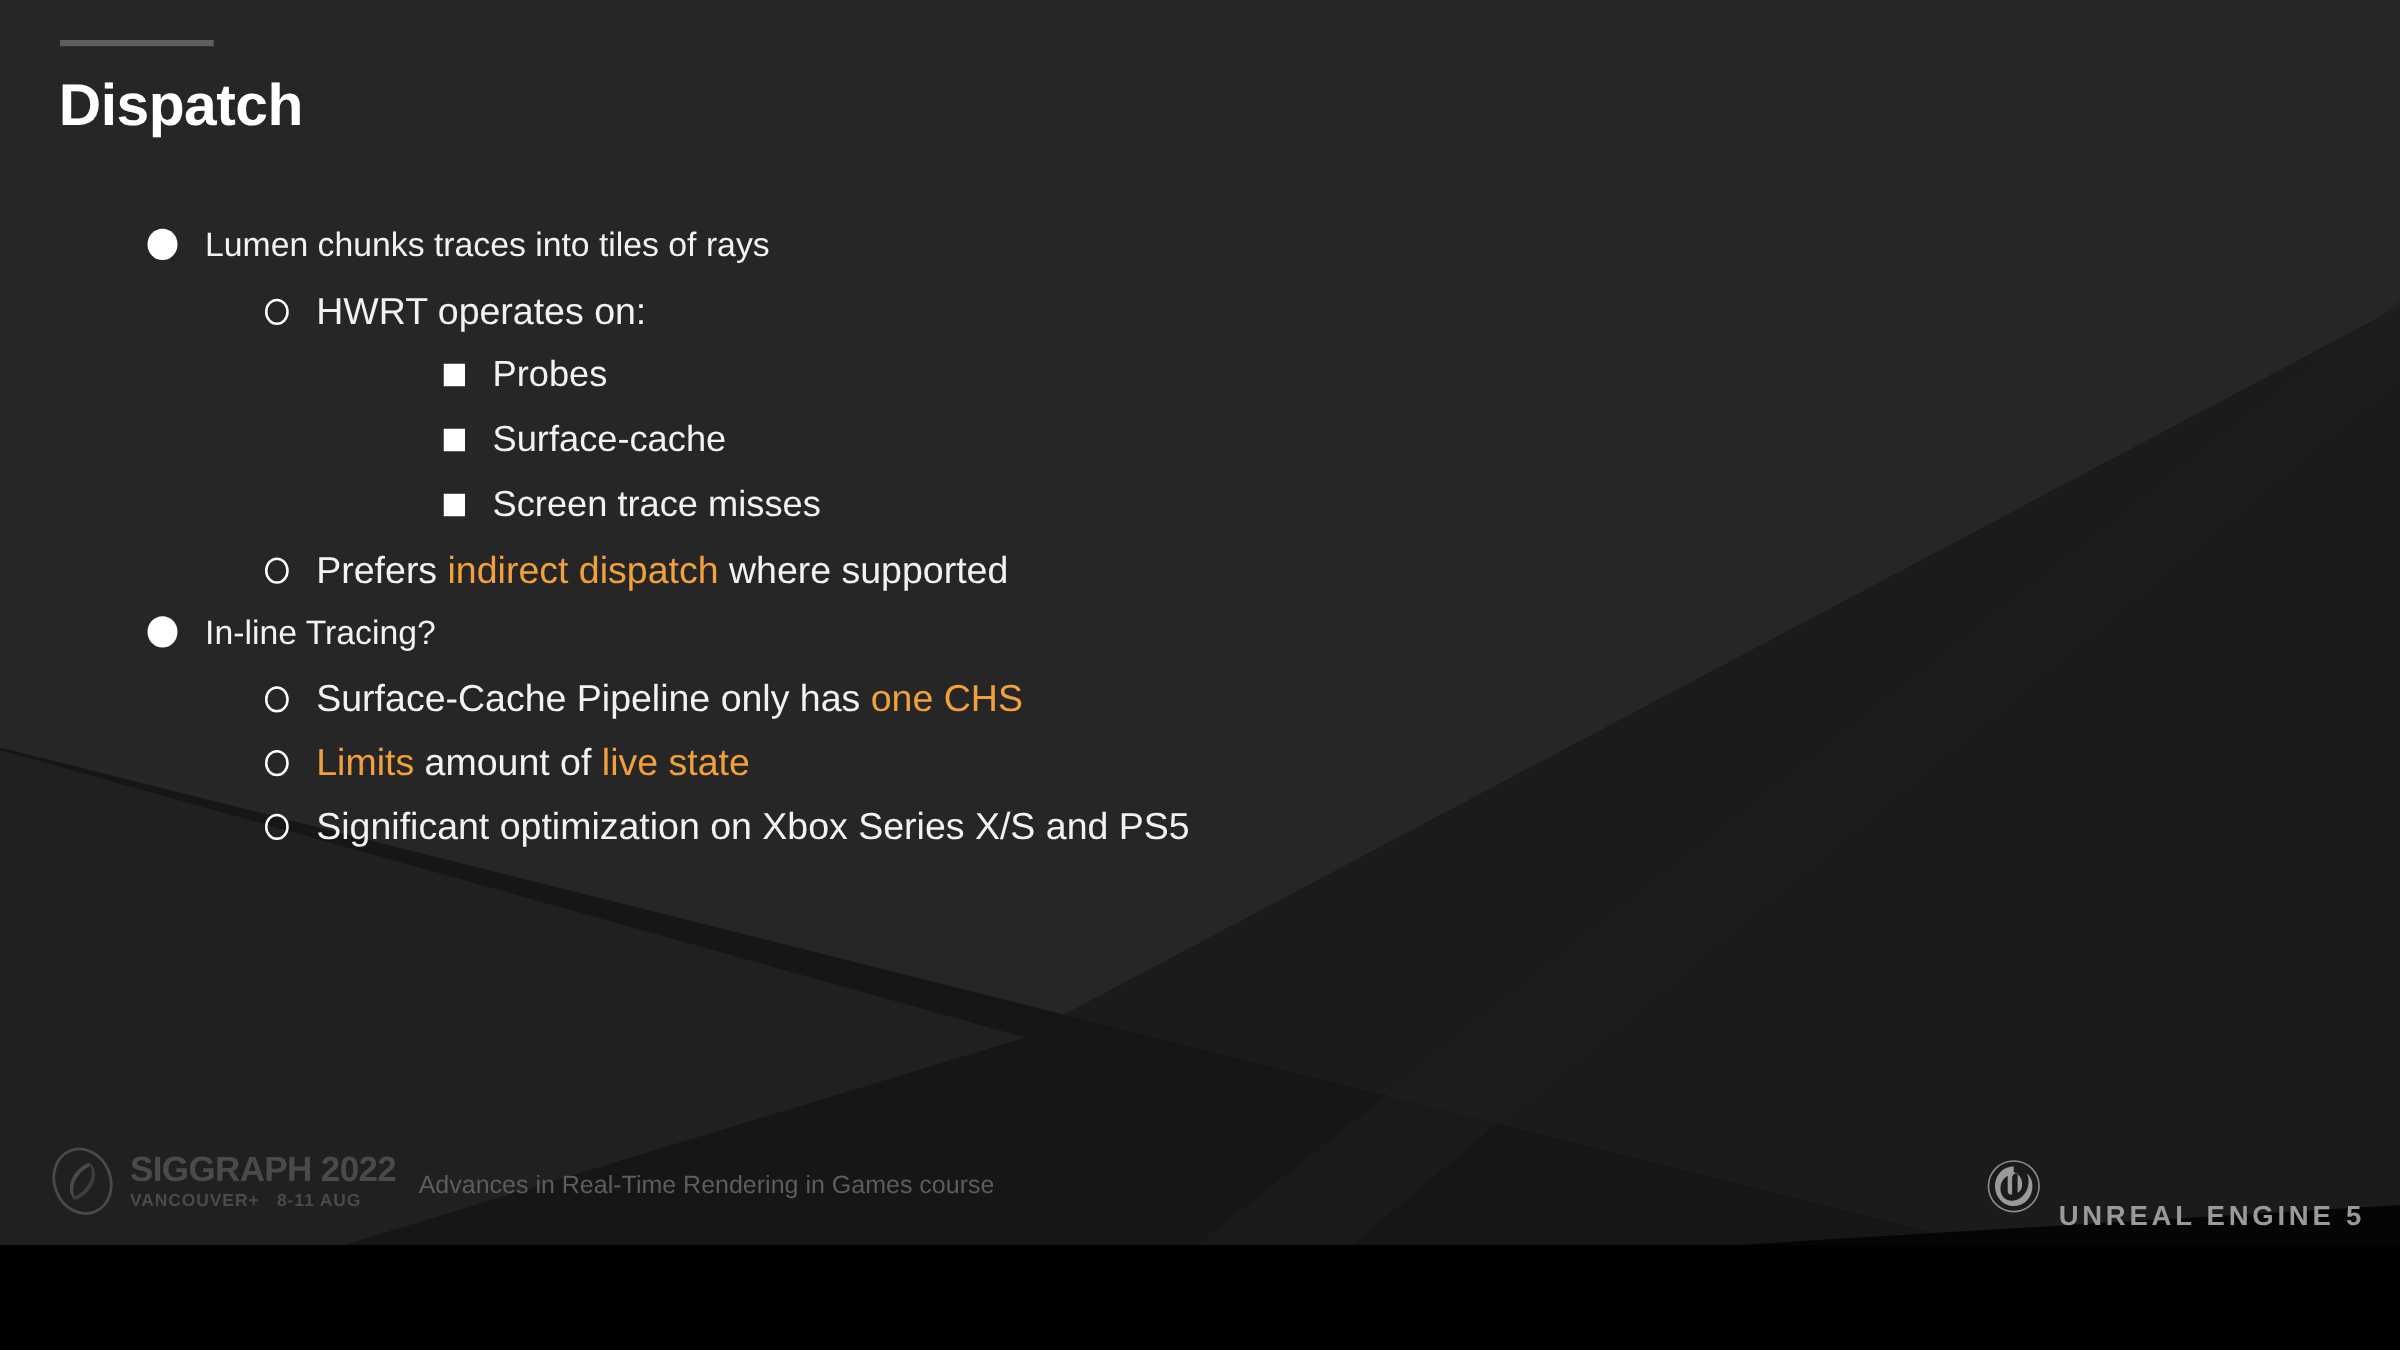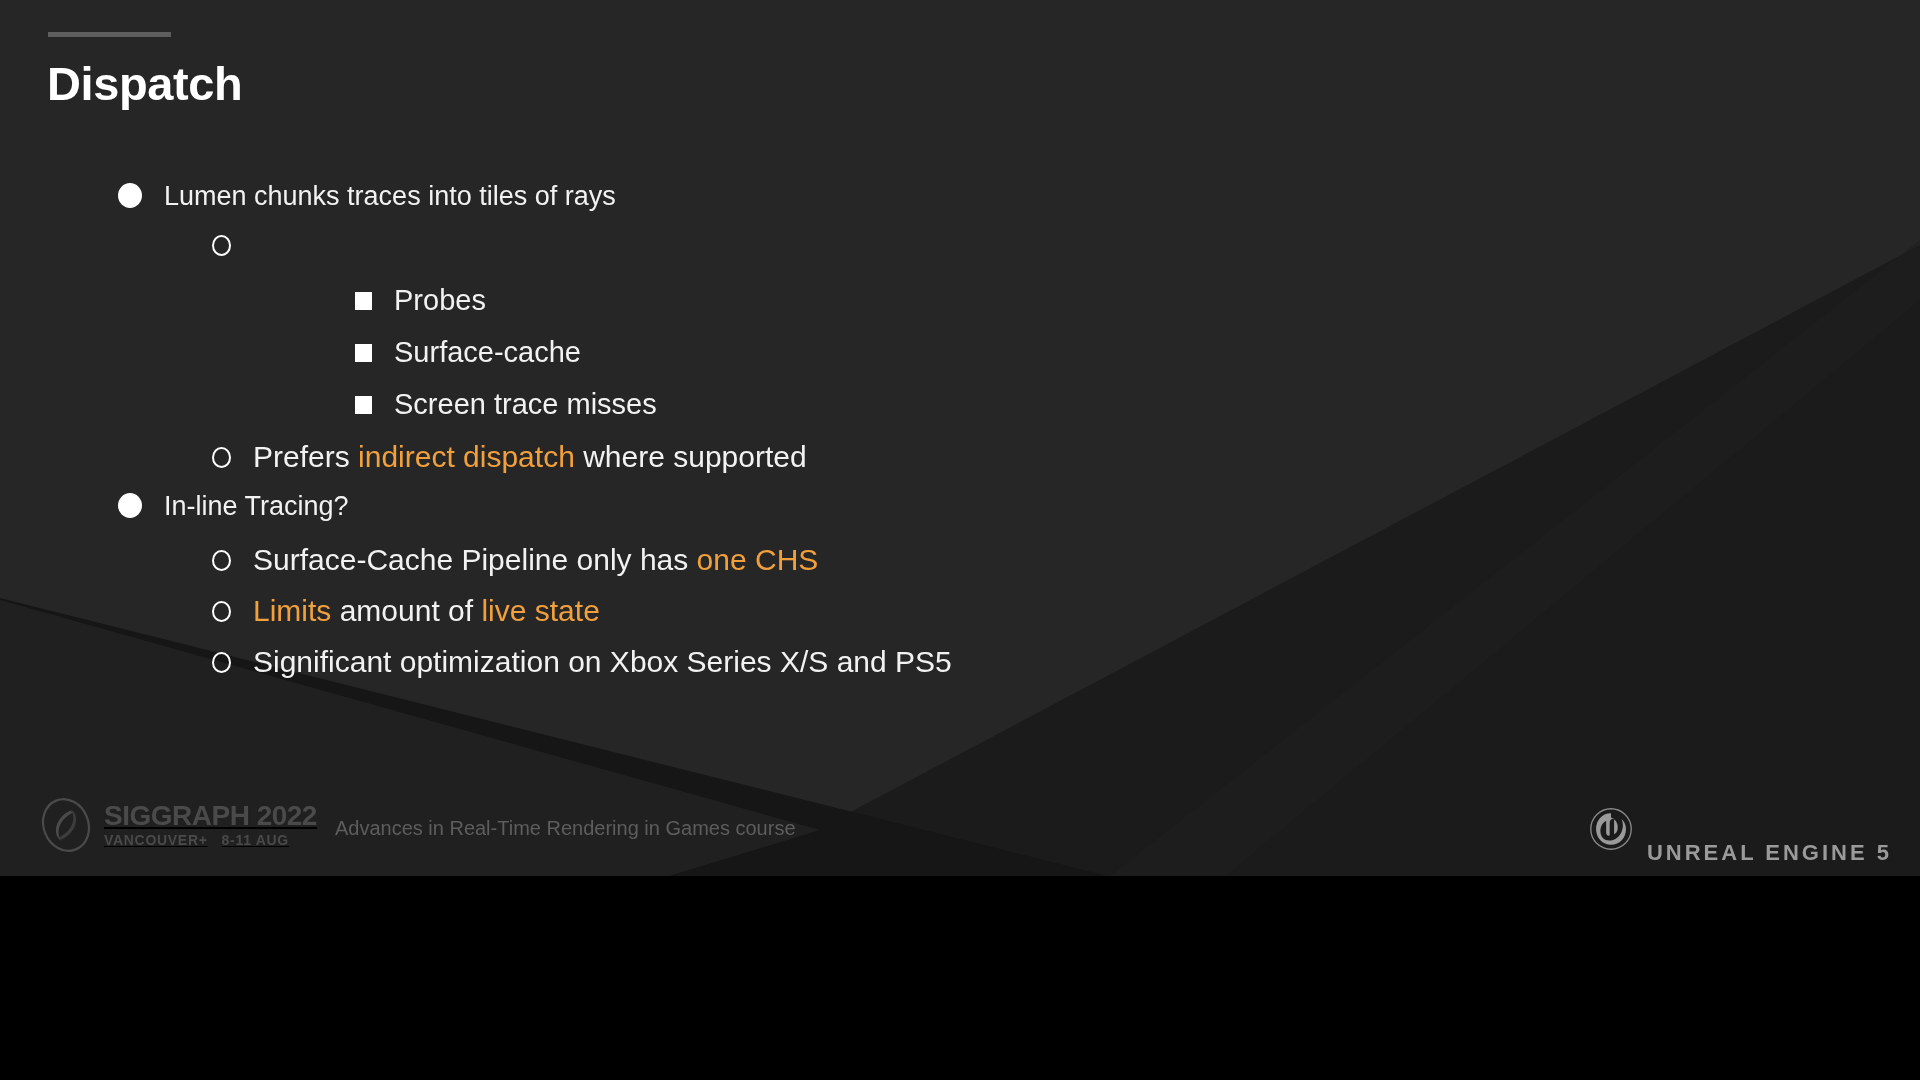--- a/index.html
+++ b/index.html
@@ -6,21 +6,21 @@
     margin: 0;
     padding: 0;
     background: #000;
   }
   body {
     font-family: "Liberation Sans", sans-serif;
   }
   #slide {
     position: relative;
     width: 1920px;
-    height: 876px;
+    height: 996px;
     overflow: hidden;
     background: #262626;
   }
   
   .bg-layer {
     position: absolute;
     inset: 0;
     width: 1920px;
     height: 1080px;
     pointer-events: none;
@@ -135,21 +135,20 @@
   .sig-mark {
     width: 56px;
     height: 56px;
     flex: 0 0 auto;
     margin-right: 10px;
   }
   .sig-words {
     display: flex;
     flex-direction: column;
     margin-right: 18px;
-    text-decoration: underline;
   }
   .sig-title {
     font-size: 28px;
     font-weight: bold;
     color: #4a4a4a;
     letter-spacing: -0.5px;
     line-height: 1.05;
     white-space: nowrap;
   }
   .sig-sub {
@@ -214,20 +213,21 @@
   <div class="title-rule"></div>
   <div class="slide-title">Dispatch</div>
 
   <div class="body" id="bullet-list">
       <div class="row lvl1">
         <span class="marker"></span>
         <span class="txt"><span>Lumen chunks traces into tiles of rays</span></span>
       </div>
       <div class="row lvl2">
         <span class="marker"></span>
+        <span class="txt"><span>HWRT operates on:</span></span>
       </div>
       <div class="row lvl3">
         <span class="marker"></span>
         <span class="txt"><span>Probes</span></span>
       </div>
       <div class="row lvl3">
         <span class="marker"></span>
         <span class="txt"><span>Surface-cache</span></span>
       </div>
       <div class="row lvl3">

